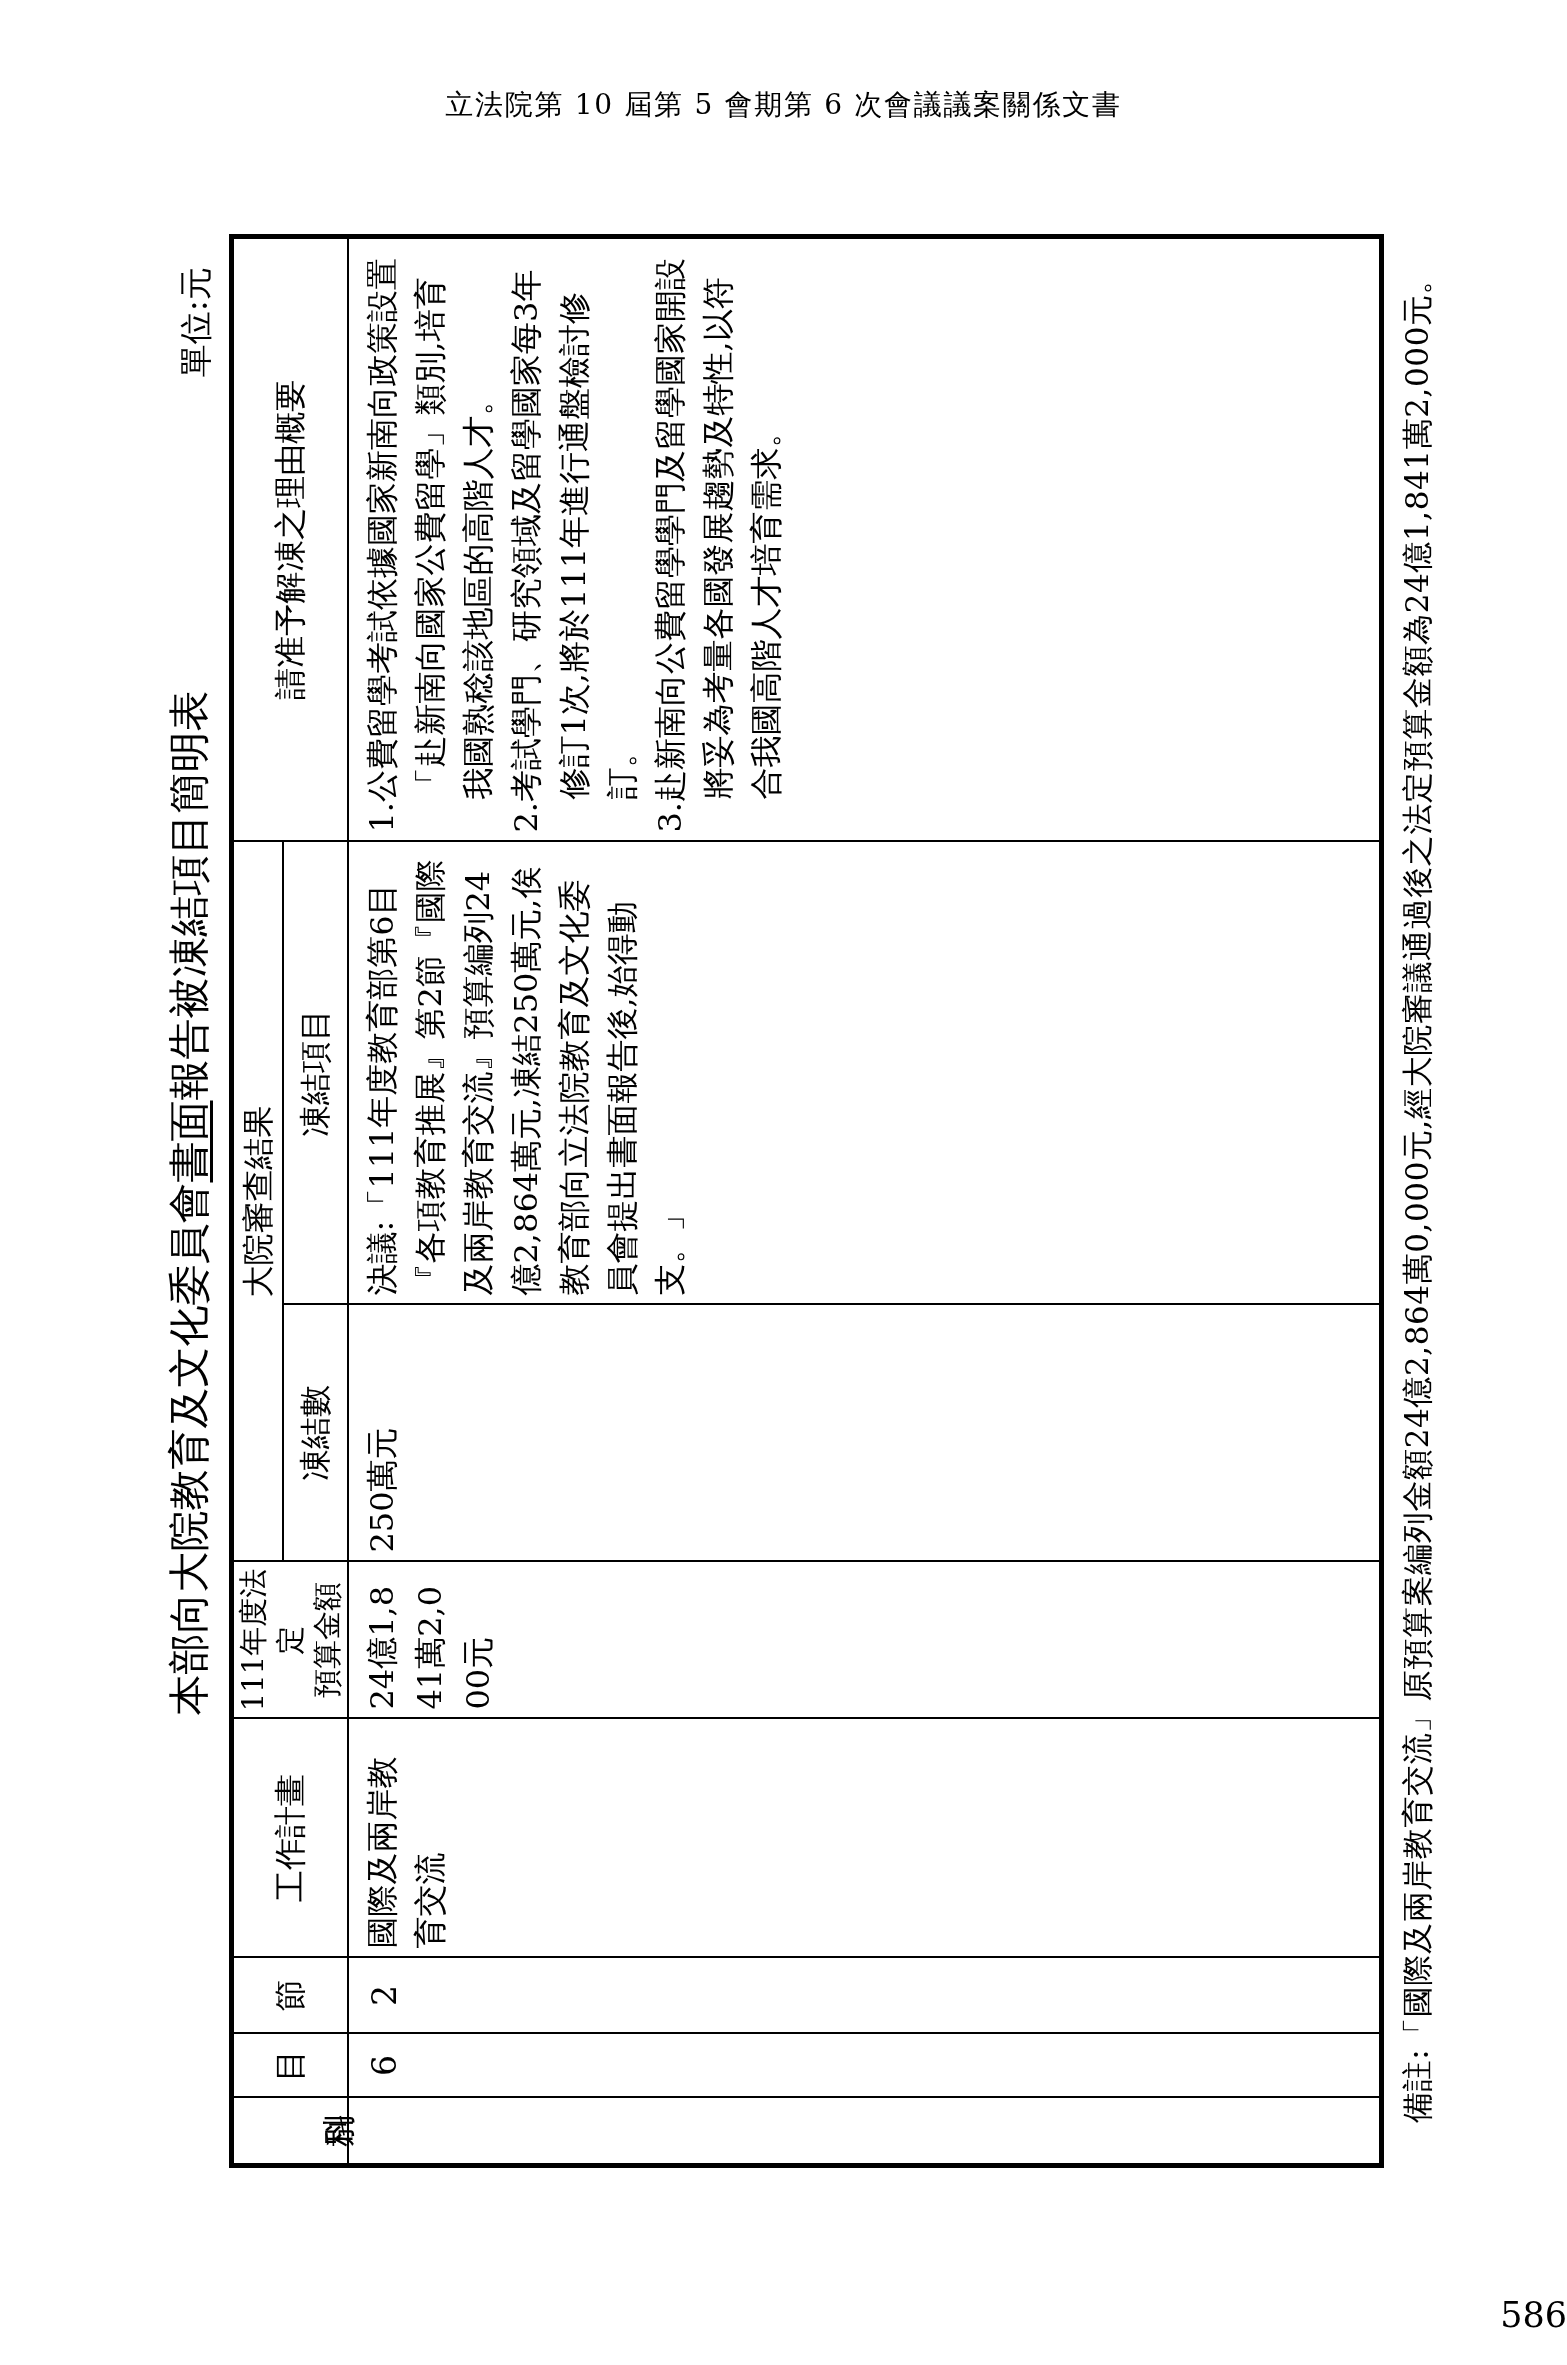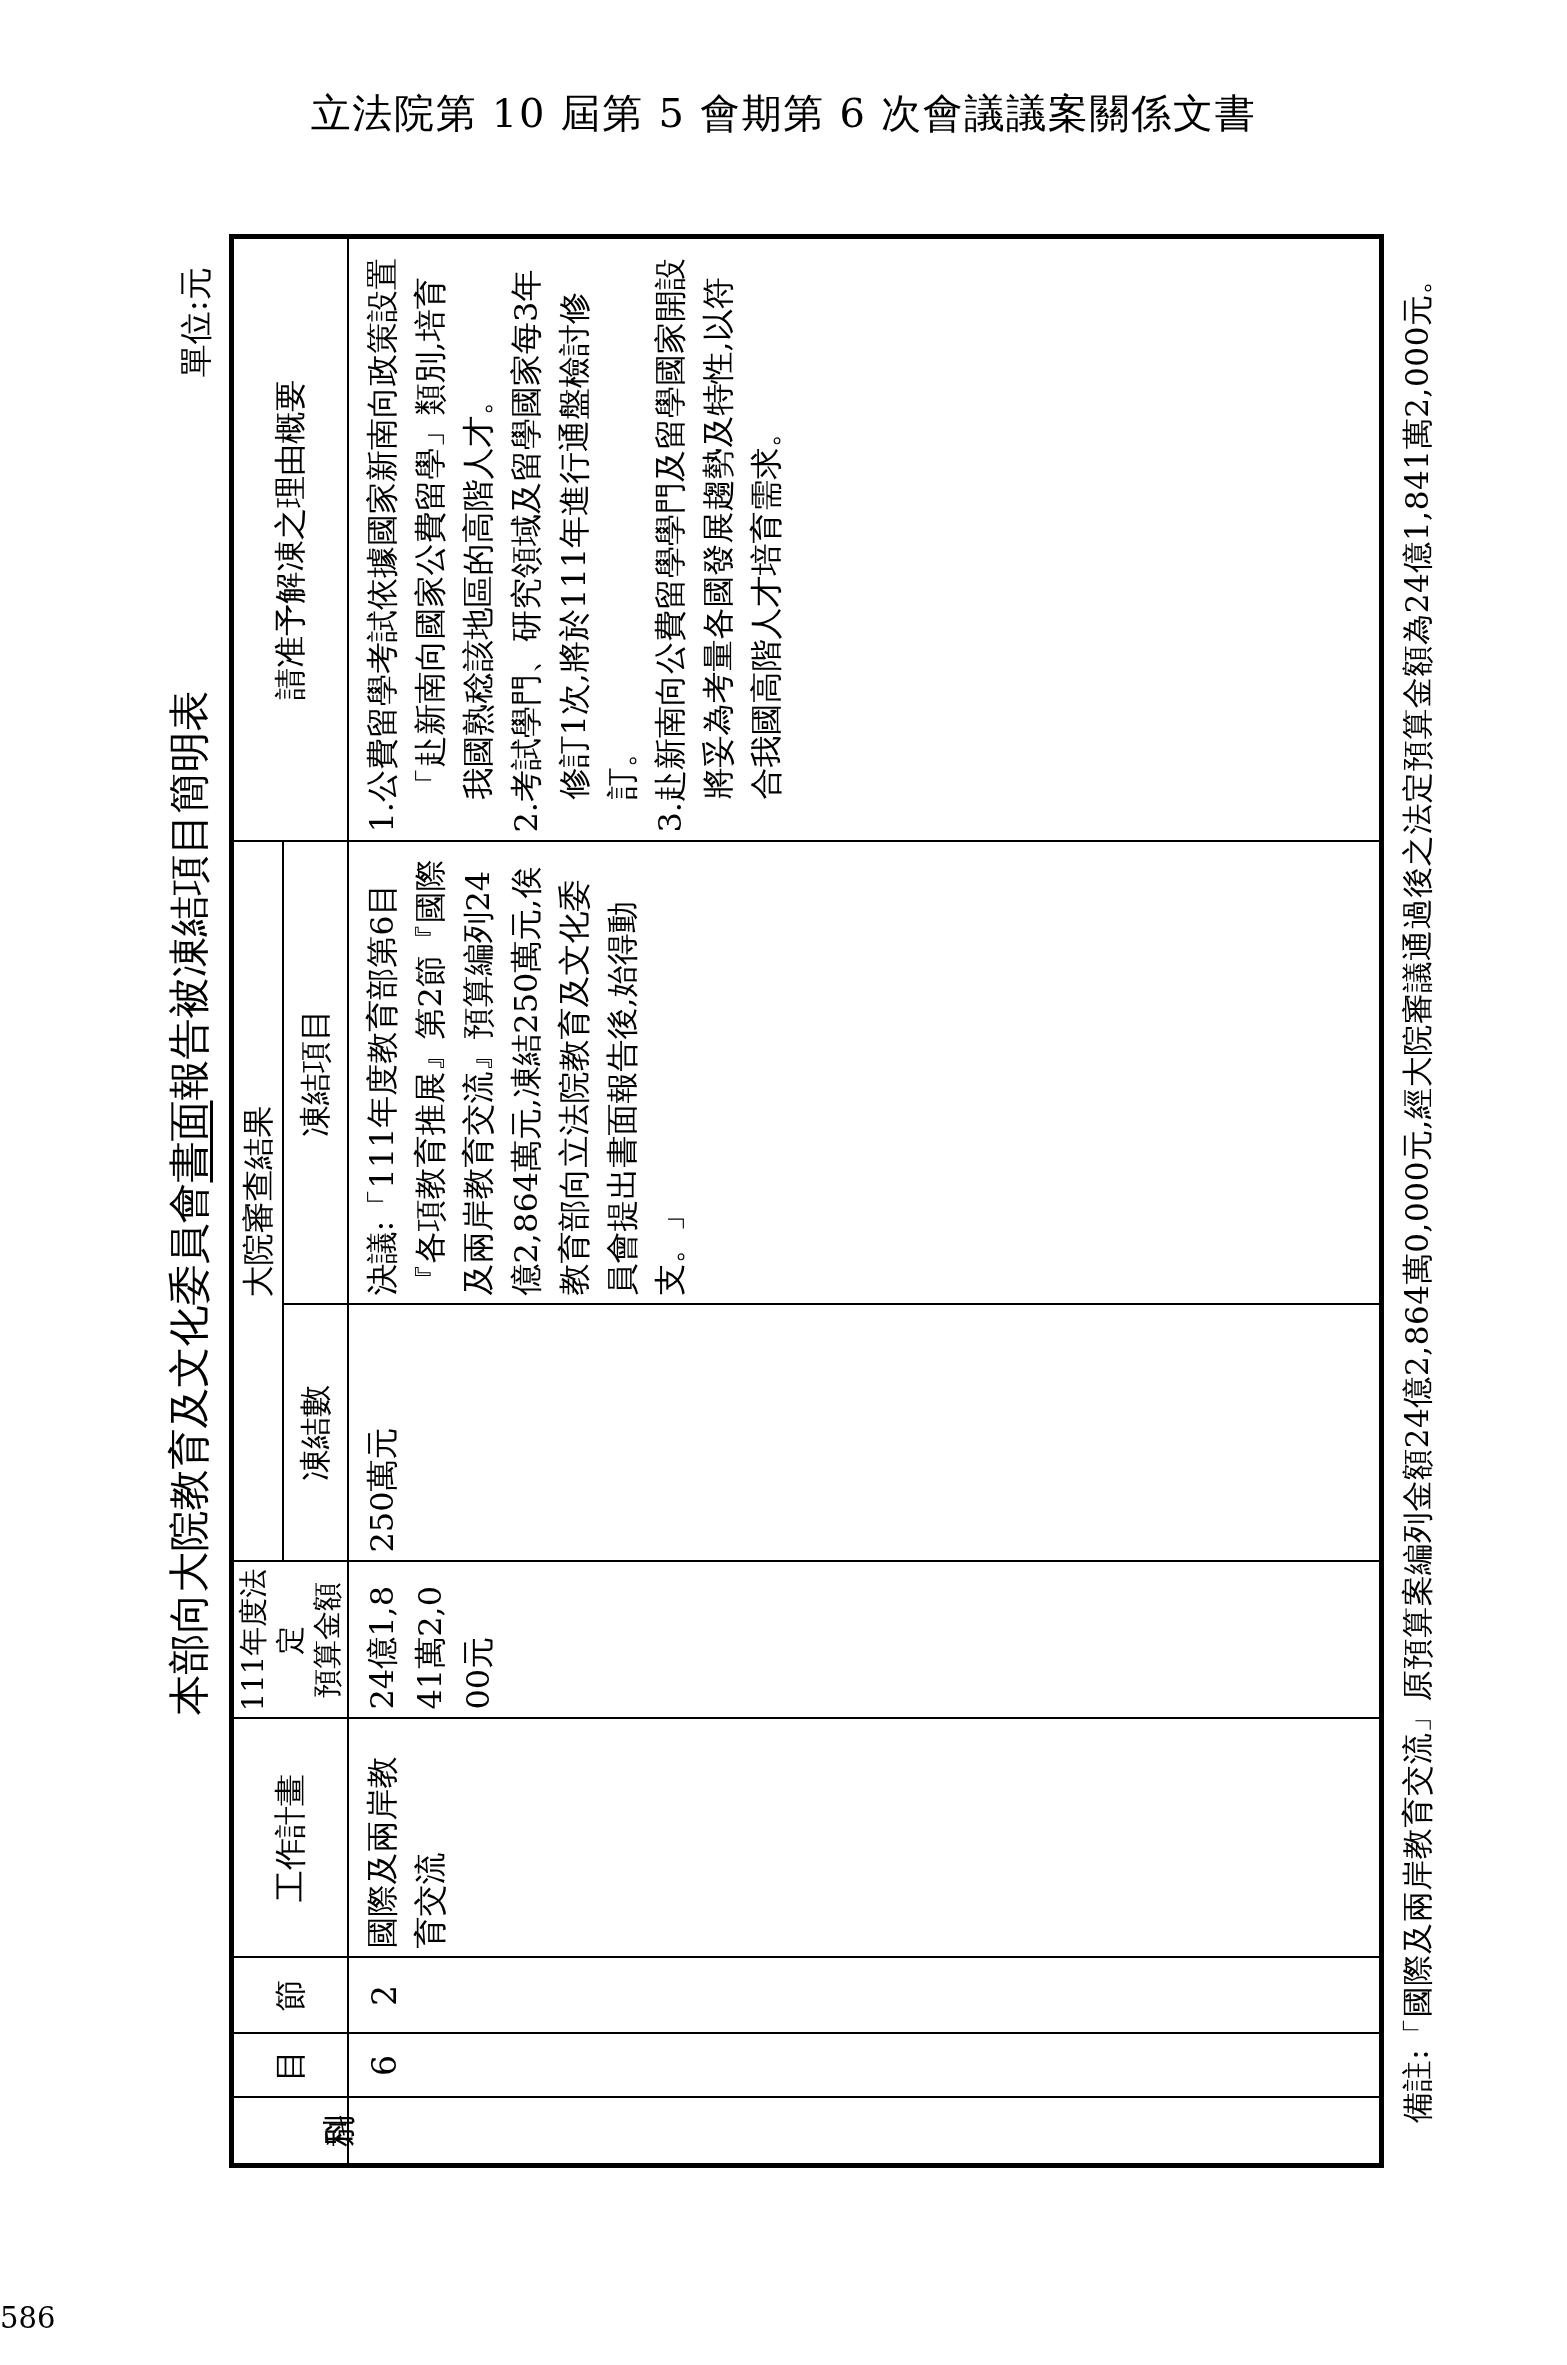--- a/index.html
+++ b/index.html
@@ -4,21 +4,21 @@
 <style>
   html,body { margin:0; padding:0; background:#888; }
   .page {
     position:relative; width:1567px; height:2366px; background:#ffffff;
     font-family:"DejaVu Serif","Liberation Serif",serif; color:#000;
     overflow:hidden;
   }
   
   .doc-header {
     position:absolute; top:86px; left:0; width:100%;
-    text-align:center; font-size:40px; letter-spacing:1.7px; white-space:nowrap;
+    text-align:center; font-size:28px; letter-spacing:1.7px; white-space:nowrap;
   }
   
   .rot-wrap { position:absolute; left:136px; top:238px; width:1289px; height:1930px; }
   .rot-inner {
     position:absolute; left:0; top:1930px; width:1930px; height:1289px;
     transform-origin:0 0; transform:rotate(-90deg);
   }
   .title-row { position:relative; height:93px; }
   .tbl-title {
     position:absolute; left:0; bottom:12.4px; width:100%;
@@ -47,21 +47,21 @@
   }
   tr.datarow td.num { text-align:center; font-size:33px; padding-top:12.4px; }
   td.decision { line-height:46px; }
   .hang { padding-left:33px; text-indent:-33px; }
 
   .footnote {
     padding:12.4px 0 0 45px; font-size:31px; white-space:nowrap; letter-spacing:0.6px;
   }
   .page-number {
     position:absolute; bottom:31px; left:0; width:100%;
-    text-align:left; font-size:29px;
+    text-align:right; font-size:35px;
   }
 </style>
 </head>
 <body>
 
 <div class="page">
 
   <div class="doc-header">立法院第 10 屆第 5 會期第 6 次會議議案關係文書</div>
 
   <div class="rot-wrap">

